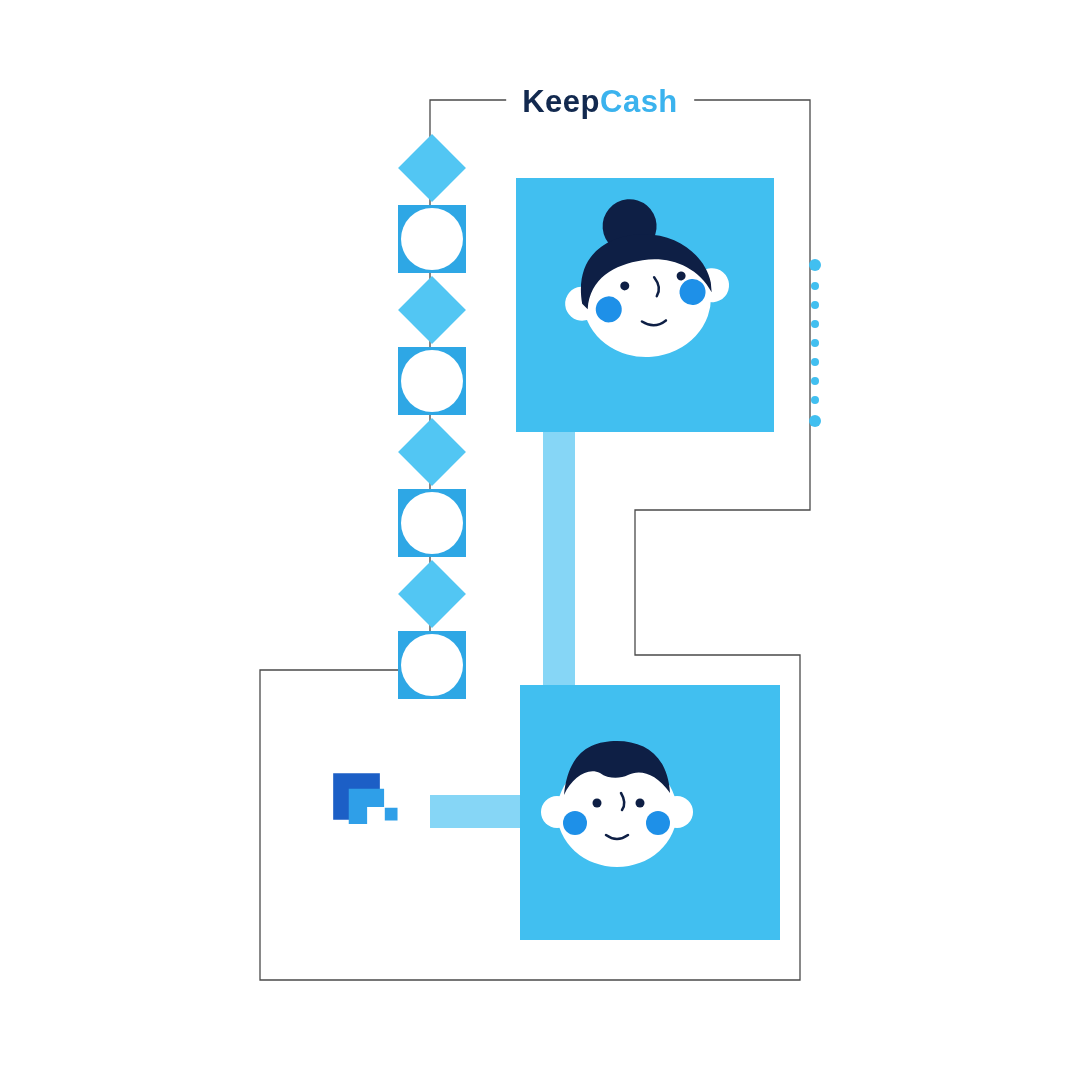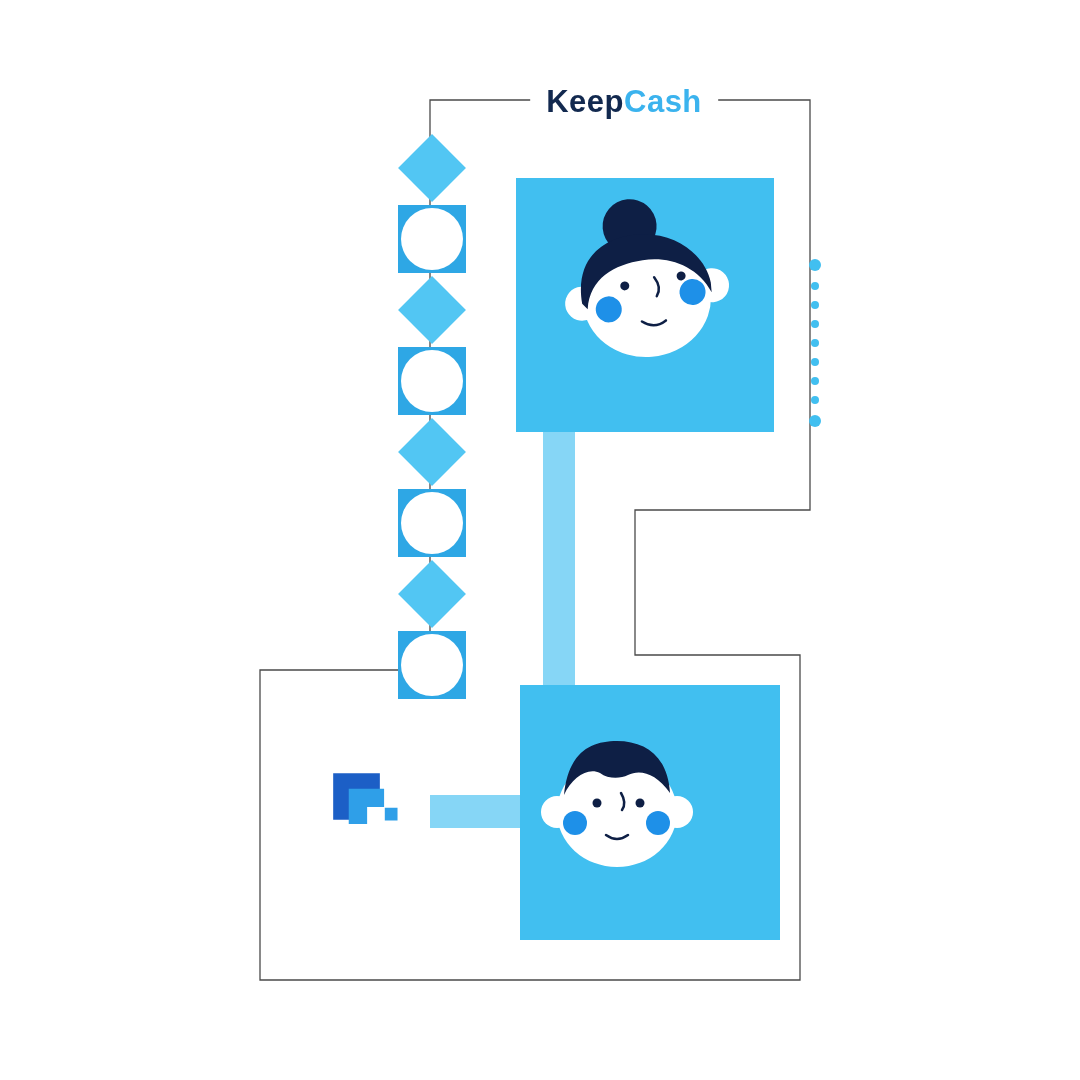--- a/index.html
+++ b/index.html
@@ -19,21 +19,21 @@
   .frame-svg { position: absolute; inset: 0; z-index: 1; }
   .frame-path { fill: none; stroke: var(--outline); stroke-width: 1.3; }
 
   
   .connector { position: absolute; background: var(--sky_light); z-index: 2; }
   .connector-v { left: 543px; top: 430px; width: 32px; height: 258px; }
   .connector-h { left: 430px; top: 795px; width: 92px; height: 33px; }
 
   
   .brand-title {
-    position: absolute; left: 624px; top: 84px;
+    position: absolute; left: 600px; top: 84px;
     transform: translateX(-50%);
     background: #ffffff;
     padding: 0 16px;
     font-size: 31px; font-weight: bold; letter-spacing: 0.5px;
     line-height: 36px; white-space: nowrap;
     z-index: 4;
   }
   .brand-part1 { color: var(--brand_keep); }
   .brand-part2 { color: var(--brand_cash); }
 

